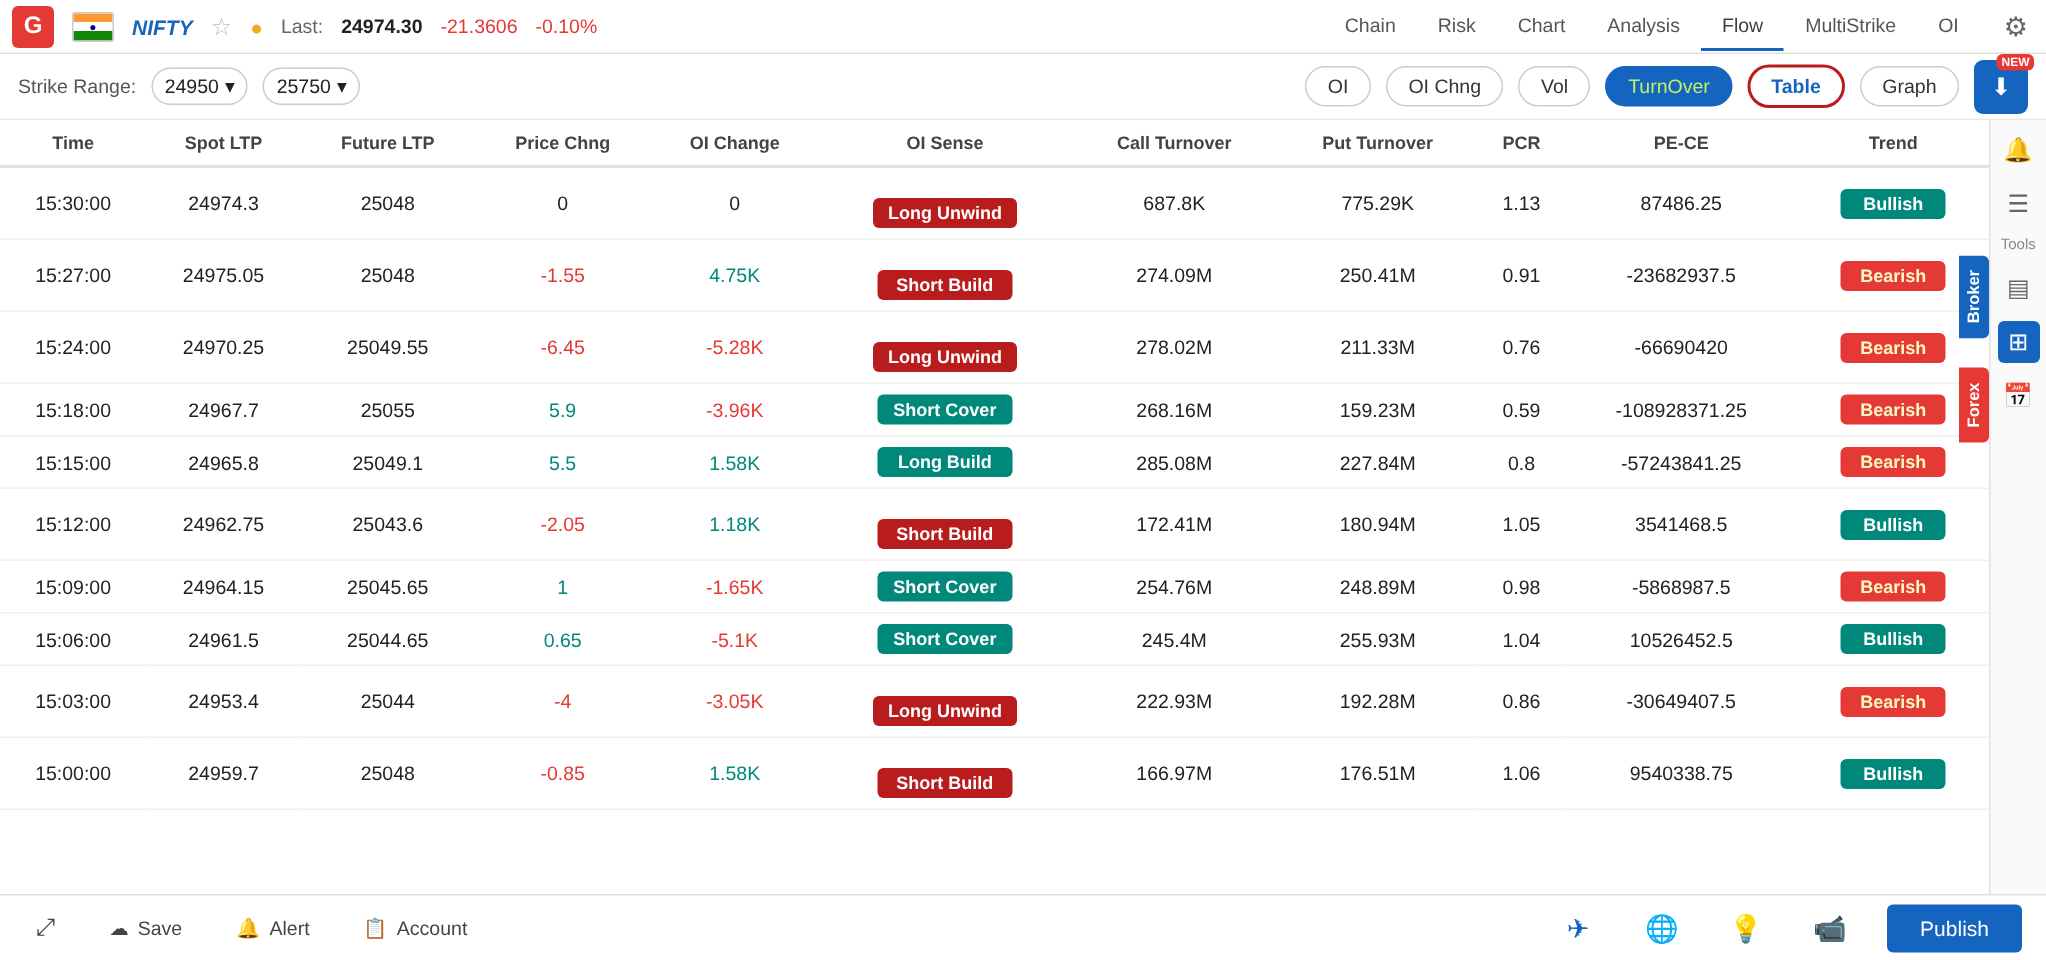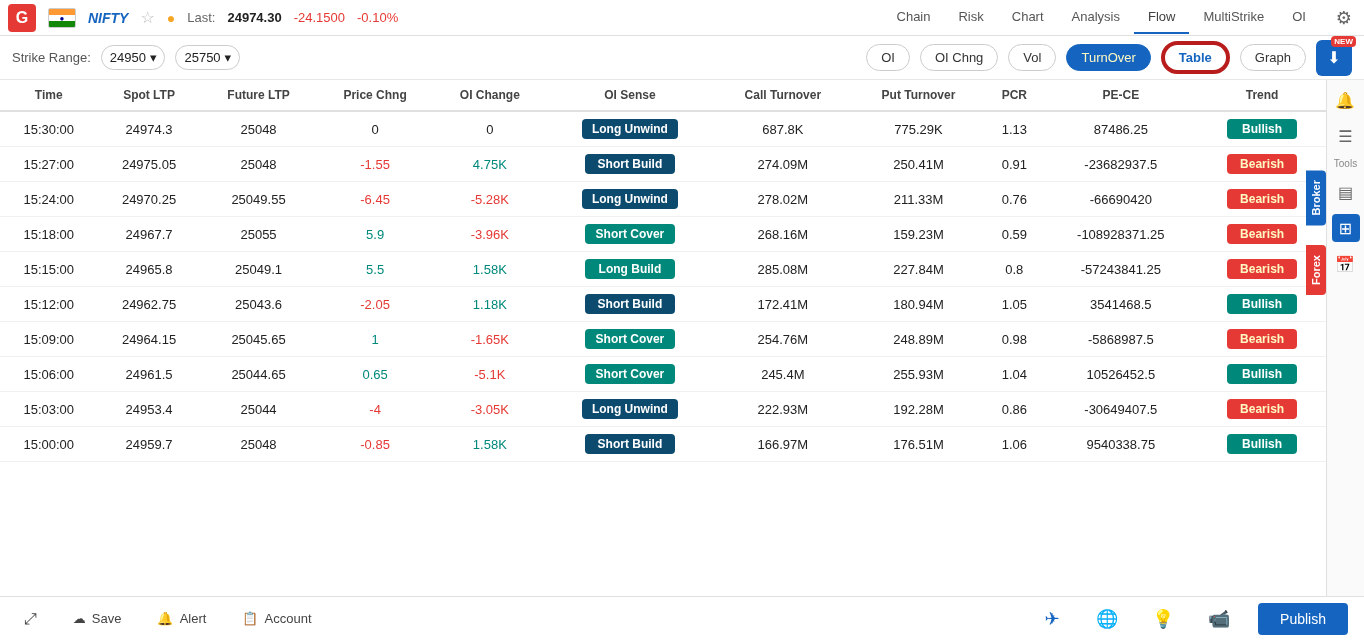--- a/index.html
+++ b/index.html
@@ -30,22 +30,22 @@
     .toolbar {
       display: flex; align-items: center; height: 44px; padding: 0 12px; border-bottom: 1px solid #e8e8e8; gap: 10px;
     }
     .strike-label { color: #555; font-size: 13px; }
     .strike-select { display: flex; align-items: center; gap: 4px; padding: 4px 8px; border: 1px solid #ccc; border-radius: 14px; cursor: pointer; font-size: 13px; text-align: right; }
     .toolbar-spacer { flex: 1; }
     .pill-btn {
       padding: 5px 14px; border: 1px solid #ccc; border-radius: 20px; cursor: pointer;
       font-size: 13px; background: #fff; color: #333;
     }
-    .pill-btn.active-blue { background: #1565c0; color: #fef9c3; border-color: #1565c0; }
-    .pill-btn.active-outline-blue { background: #fff; color: #1565c0; border: 4px solid #b91c1c; font-weight: 600; }
+    .pill-btn.active-blue { background: #1565c0; color: #bef264; border-color: #1565c0; }
+    .pill-btn.active-outline-blue { background: #fff; color: #1565c0; border: 2px solid #b91c1c; font-weight: 600; }
     .download-btn { width: 36px; height: 36px; background: #1565c0; border-radius: 6px; display: flex; align-items: center; justify-content: center; cursor: pointer; position: relative; }
     .download-btn .new-badge { position: absolute; top: -4px; right: -4px; background: #e53935; color: #fff; font-size: 8px; border-radius: 4px; padding: 1px 3px; font-weight: 700; }
     .right-panel {
       width: 38px; border-left: 1px solid #e0e0e0; display: flex; flex-direction: column; align-items: center; padding: 6px 0; gap: 8px; background: #fafafa;
     }
     .side-icon { width: 28px; height: 28px; display: flex; align-items: center; justify-content: center; color: #666; font-size: 16px; cursor: pointer; border-radius: 4px; }
 
     
     .table-container { flex: 1; overflow-y: auto; }
     table { width: 100%; border-collapse: collapse; }
@@ -53,21 +53,21 @@
       padding: 8px 6px; text-align: center; font-size: 12px; font-weight: 600; color: #444;
       border-bottom: 2px solid #e0e0e0; background: #fff; position: sticky; top: 0; z-index: 10;
     }
     tbody td {
       padding: 7px 6px; text-align: center; font-size: 13px; border-bottom: 1px solid #f0f0f0;
     }
     .badge {
       display: inline-block; padding: 3px 10px; border-radius: 4px; font-size: 12px; font-weight: 600; color: #fff; min-width: 90px;
     }
     .badge-teal { background: #00897b; }
-    .badge-red { background: #0c4a6e; }
+    .badge-red { background: #b91c1c; margin-top: 13px; }
     .trend-bull { display: inline-block; padding: 3px 10px; border-radius: 4px; font-size: 12px; font-weight: 600; color: #fff; background: #00897b; min-width: 70px; }
     .trend-bear { display: inline-block; padding: 3px 10px; border-radius: 4px; font-size: 12px; font-weight: 600; color: #fef9c3; background: #e53935; min-width: 70px; }
 
     
     .bottom-bar {
       display: flex; align-items: center; height: 44px; border-top: 1px solid #e0e0e0;
       padding: 0 16px; gap: 20px;
     }
     .bottom-btn { display: flex; align-items: center; gap: 6px; cursor: pointer; color: #444; font-size: 13px; padding: 4px 8px; }
     .bottom-spacer { flex: 1; }
@@ -78,21 +78,21 @@
 <body>
 
 <div class="top-nav">
   <div class="logo-g">G</div>
   <div class="flag-icon"></div>
   <span class="ticker-name">NIFTY</span>
   <span class="star-icon">☆</span>
   <span class="coin-icon">●</span>
   <span class="last-label">Last:</span>
   <span class="last-price">24974.30</span>
-  <span class="price-change">-24.1500</span>
+  <span class="price-change">-21.3606</span>
   <span class="price-pct">-0.10%</span>
   <div class="nav-spacer"></div>
   <div class="nav-tabs">
     <span class="nav-tab">Chain</span>
     <span class="nav-tab">Risk</span>
     <span class="nav-tab">Chart</span>
     <span class="nav-tab">Analysis</span>
     <span class="nav-tab active">Flow</span>
     <span class="nav-tab">MultiStrike</span>
     <span class="nav-tab">OI</span>

